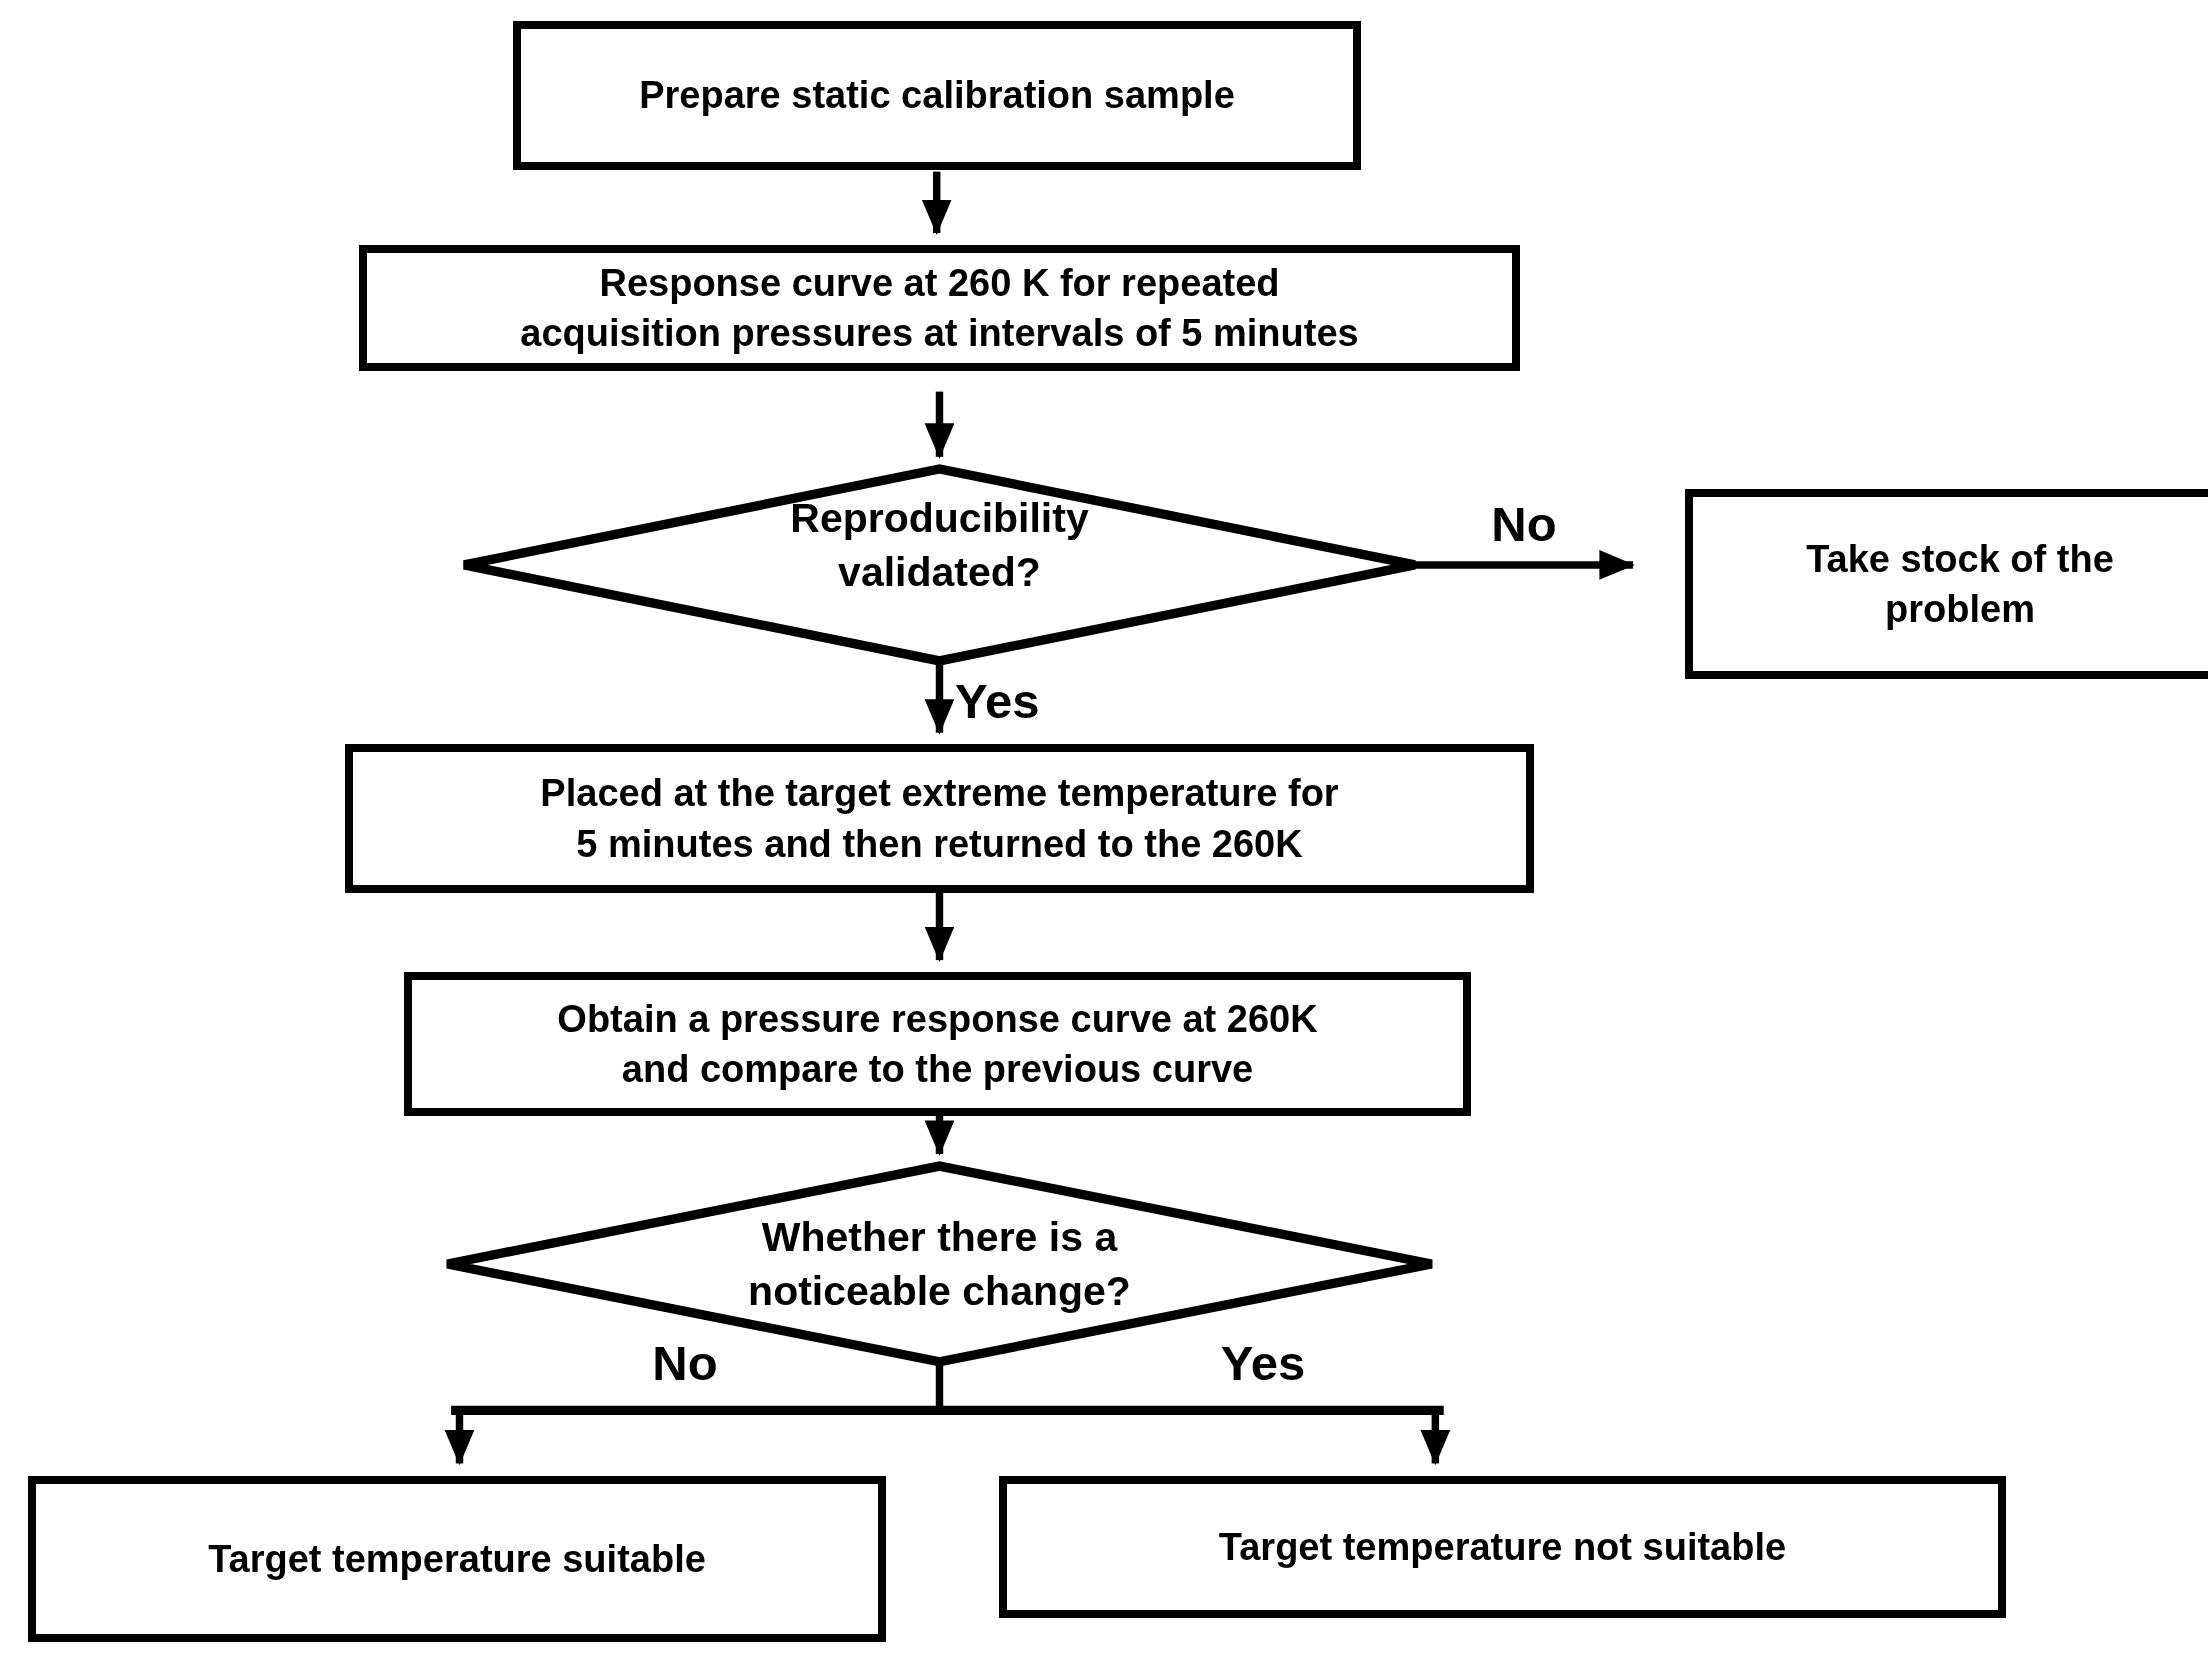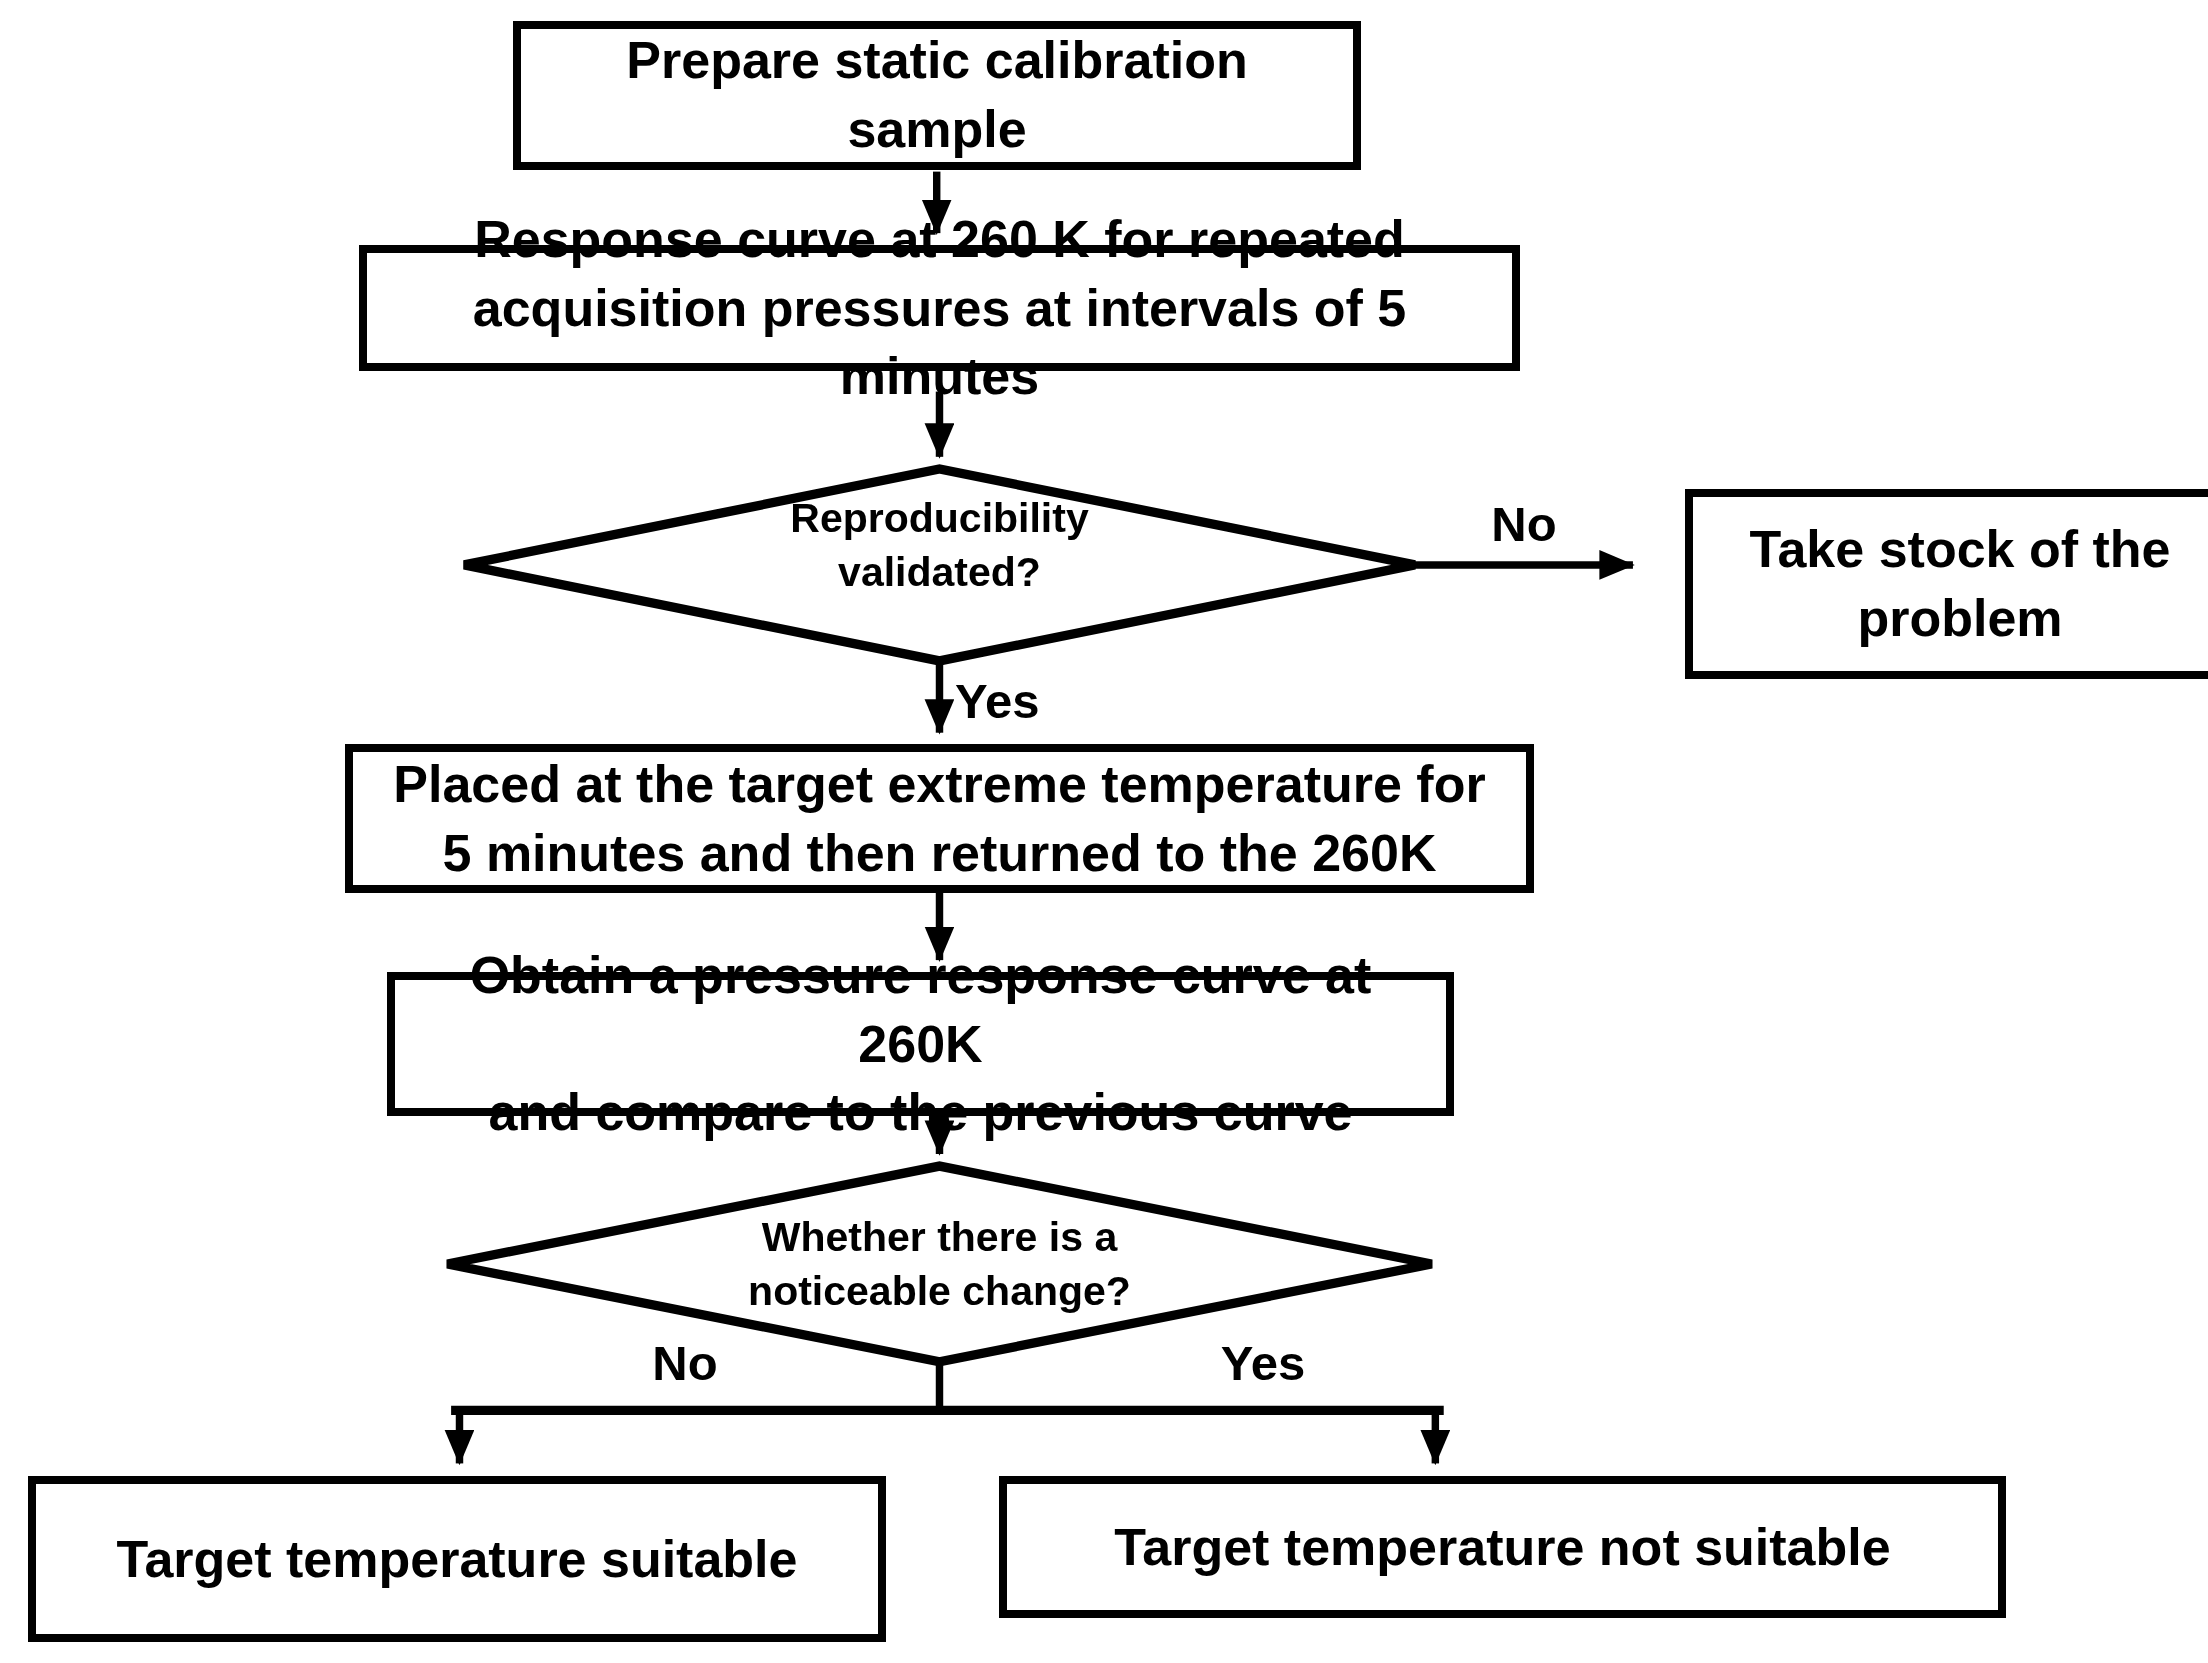--- a/index.html
+++ b/index.html
@@ -20,21 +20,21 @@
   }
   .box {
     position: absolute;
     box-sizing: border-box;
     border: 8.4px solid #000000;
     background: #ffffff;
     display: flex;
     align-items: center;
     justify-content: center;
     text-align: center;
-    font-size: 52px;
+    font-size: 38px;
     line-height: 1.32;
     white-space: pre-line;
     padding: 3.7px 9.3px;
   }
   .dlabel {
     position: absolute;
     display: flex;
     align-items: center;
     justify-content: center;
     text-align: center;
@@ -90,21 +90,21 @@
 
   <div class="box" style="left:359px; top:245px; width:1161px; height:126px;">Response curve at 260 K for repeated
 acquisition pressures at intervals of 5 minutes</div>
 
   <div class="box" style="left:1685px; top:489px; width:550px; height:190px;">Take stock of the
 problem</div>
 
   <div class="box" style="left:345px; top:744px; width:1189px; height:149px;">Placed at the target extreme temperature for
 5 minutes and then returned to the 260K</div>
 
-  <div class="box" style="left:387px; top:972px; width:1067px; height:144px;">Obtain a pressure response curve at 260K
+  <div class="box" style="left:404px; top:972px; width:1067px; height:144px;">Obtain a pressure response curve at 260K
 and compare to the previous curve</div>
 
   <div class="box" style="left:28px; top:1476px; width:858px; height:166px;">Target temperature suitable</div>
 
   <div class="box" style="left:999px; top:1476px; width:1007px; height:142px;">Target temperature not suitable</div>
 
   <div class="dlabel" style="left:660px; top:476px; width:559px; height:138px;">Reproducibility
 validated?</div>
 
   <div class="dlabel" style="left:660px; top:1195px; width:559px; height:138px;">Whether there is a

